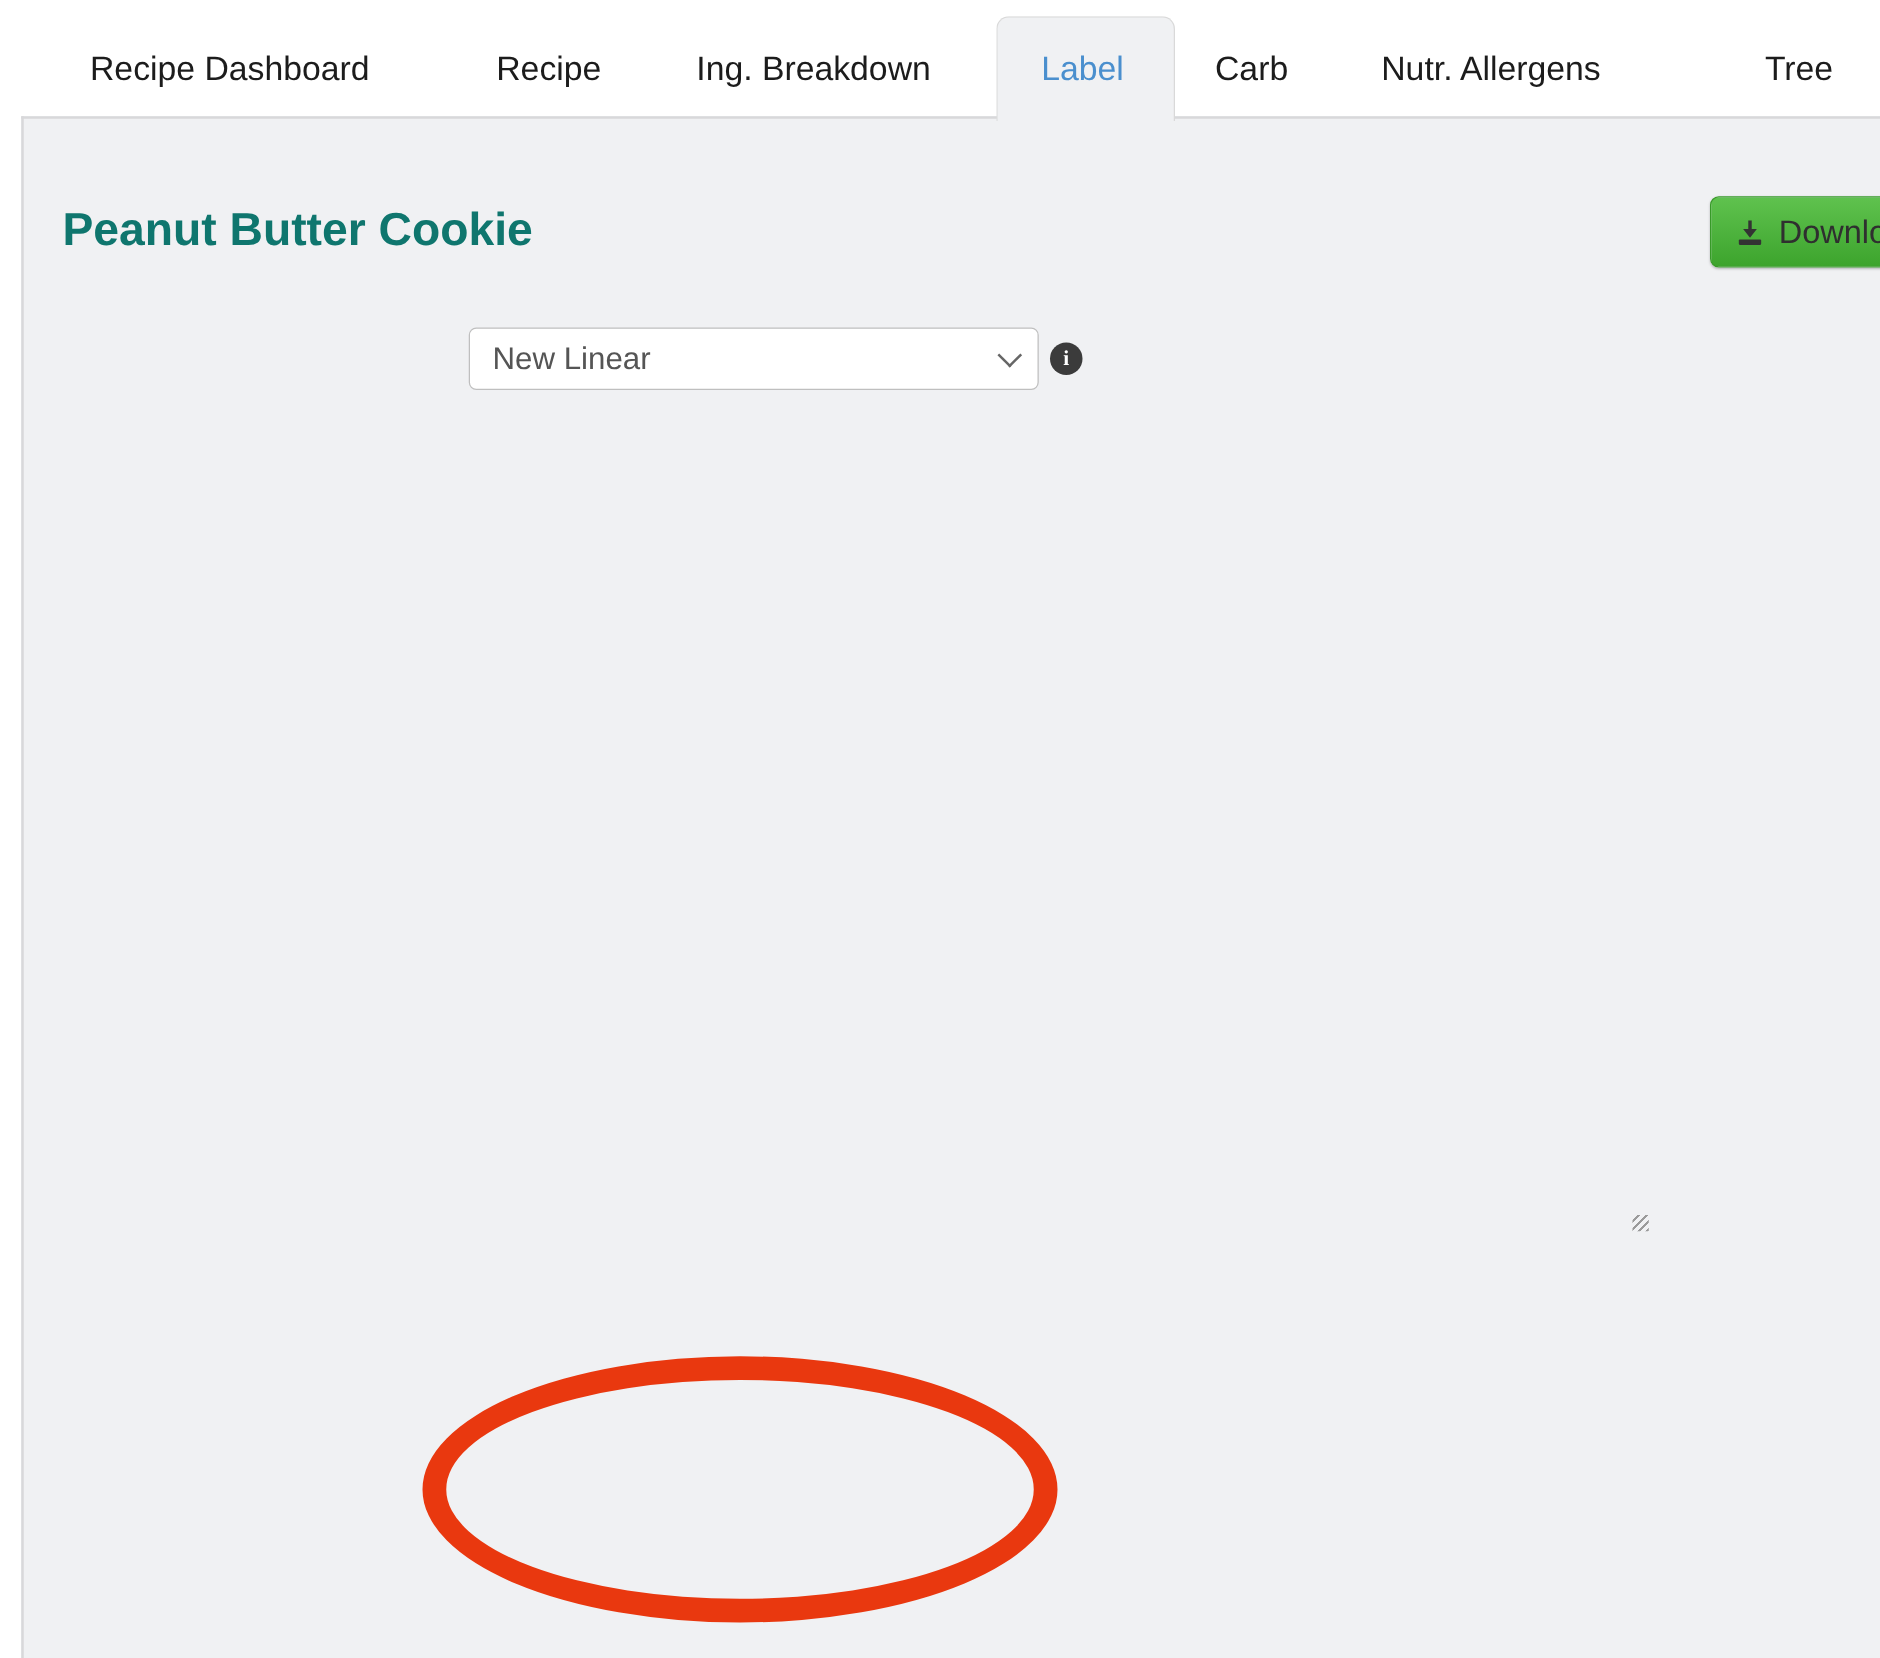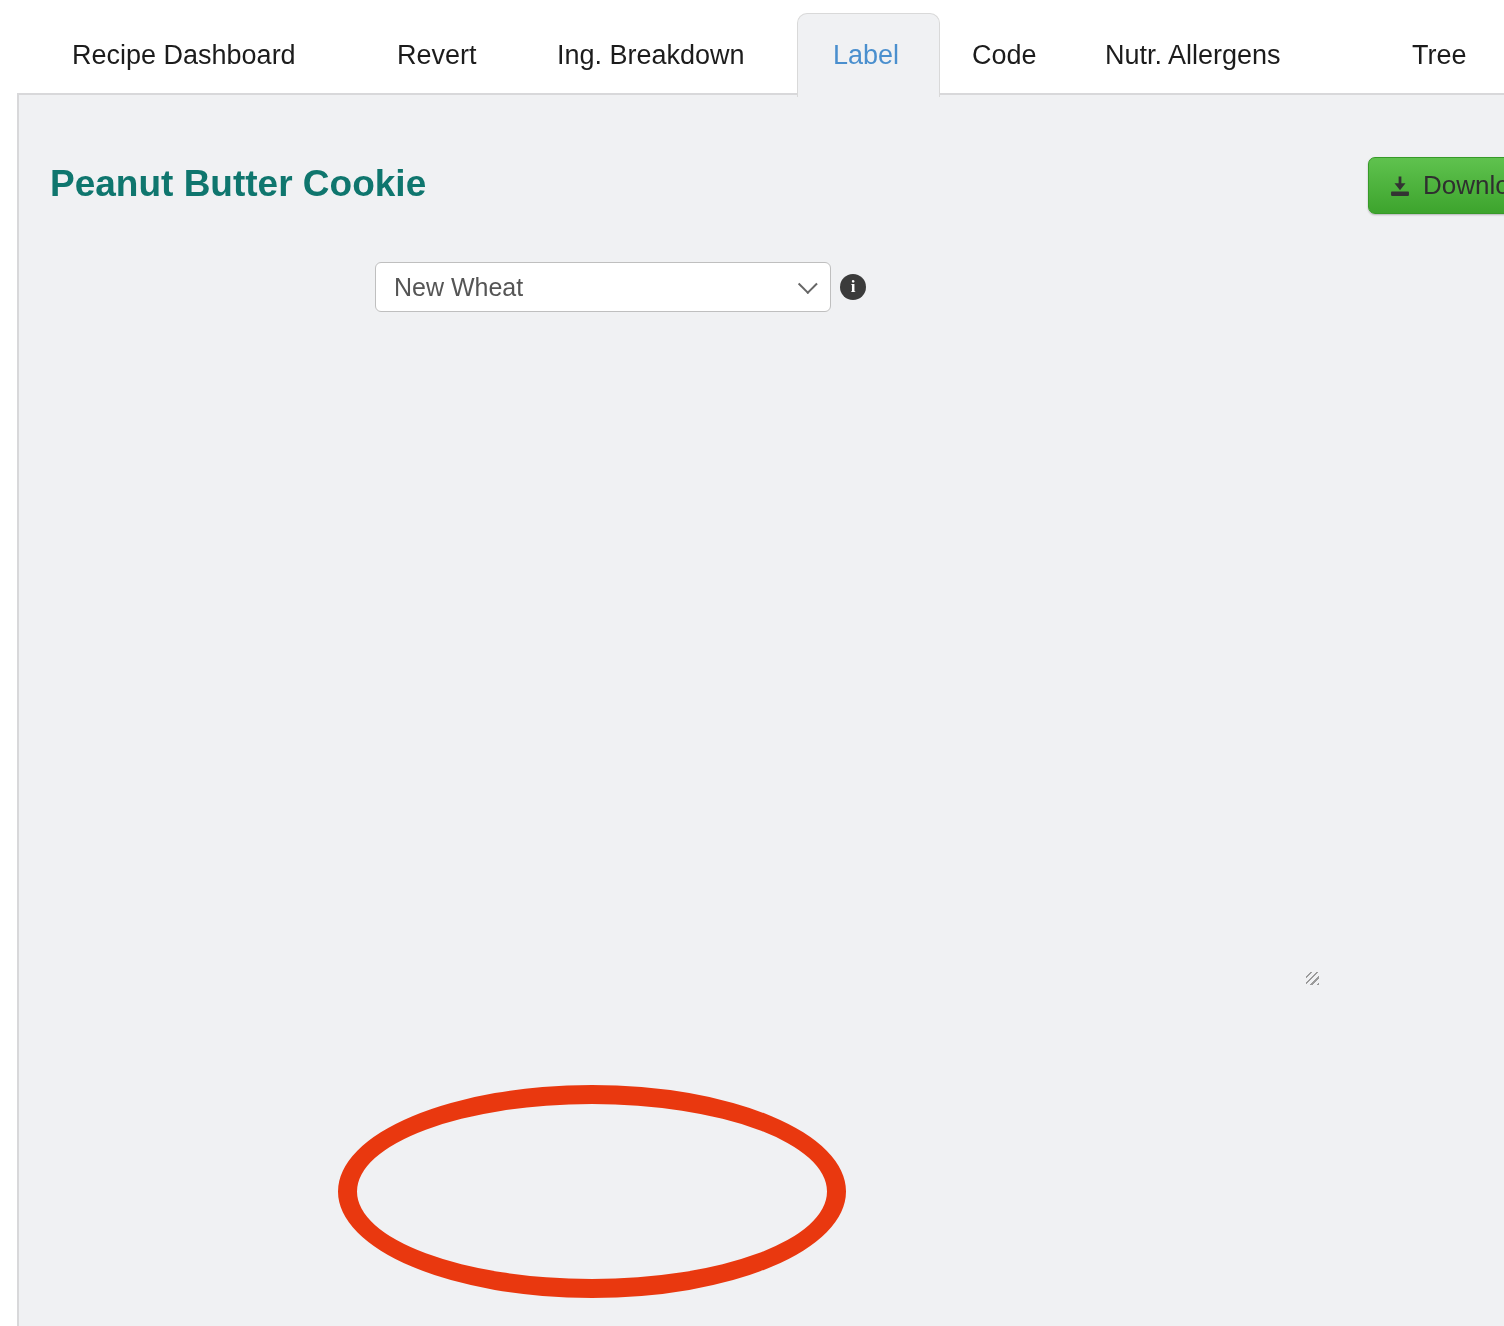--- a/index.html
+++ b/index.html
@@ -104,45 +104,45 @@
   
   .annotation { position:absolute; left:338px; top:1085px; width:508px; height:213px;
     border:19px solid #e9380f; border-radius:50%; z-index:50; pointer-events:none; }
 </style>
 </head>
 <body>
 
 <div class="tabbar">
   <div class="active-tab-box"></div>
   <span class="tab-label" style="left:50px">Recipe Dashboard</span>
-  <span class="tab-label" style="left:375px">Revert</span>
+  <span class="tab-label" style="left:375px">Recipe</span>
   <span class="tab-label" style="left:535px">Ing. Breakdown</span>
   <span class="tab-label active" style="left:811px">Label</span>
-  <span class="tab-label" style="left:950px">Code</span>
+  <span class="tab-label" style="left:950px">Carb</span>
   <span class="tab-label" style="left:1083px">Nutr. Allergens</span>
   <span class="tab-label" style="left:1390px">Tree</span>
 </div>
 
 <div class="panel"></div>
 
 <h1 class="page-title">Peanut Butter Cookie</h1>
 
 <div class="btn btn-mid" style="left:1368px; top:157px; width:230px; height:57px; padding:0 20px; gap:12px; font-size:26px; color:#2f2f2f; z-index:2;">
   <span class="dl-ico">
     <svg width="22" height="22" viewBox="0 0 16 16">
         <path d="M7 1h2v5h3L8 11 4 6h3z" fill="#333"></path>
         <rect x="1.5" y="12" width="13" height="3.2" rx="0.6" fill="#333"></rect>
       </svg>
   </span>
   <span>Download</span>
 </div>
 
 <span class="sec-head" style="left:150px; top:272px; width:217px; justify-content:flex-end; font-size:27px;">Label Type:</span>
 <div class="select" style="left:375px; top:262px; width:456px; height:50px; z-index:2;">
-  <span>New Wheat</span>
+  <span>New Linear</span>
   <span class="caret"></span>
 </div>
 <span class="info" style="position:absolute; left:840px; top:274px; z-index:2;">i</span>
 
 <div class="btn btn-bright" style="top:358px;">
   <span class="chev down">❯</span>
   <span>Label Sections</span>
   <span class="info">i</span>
 </div>
 

